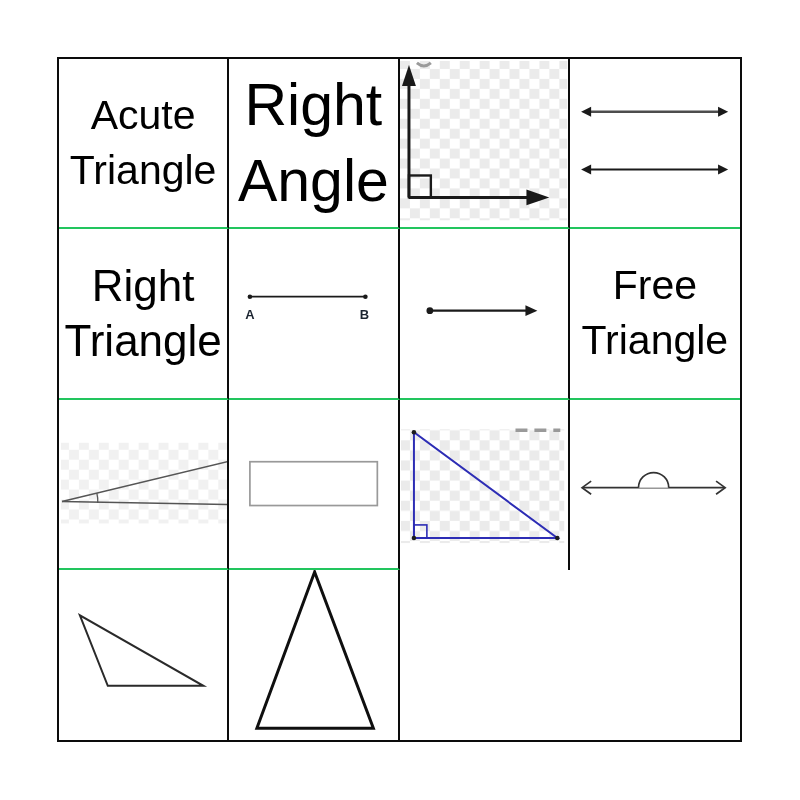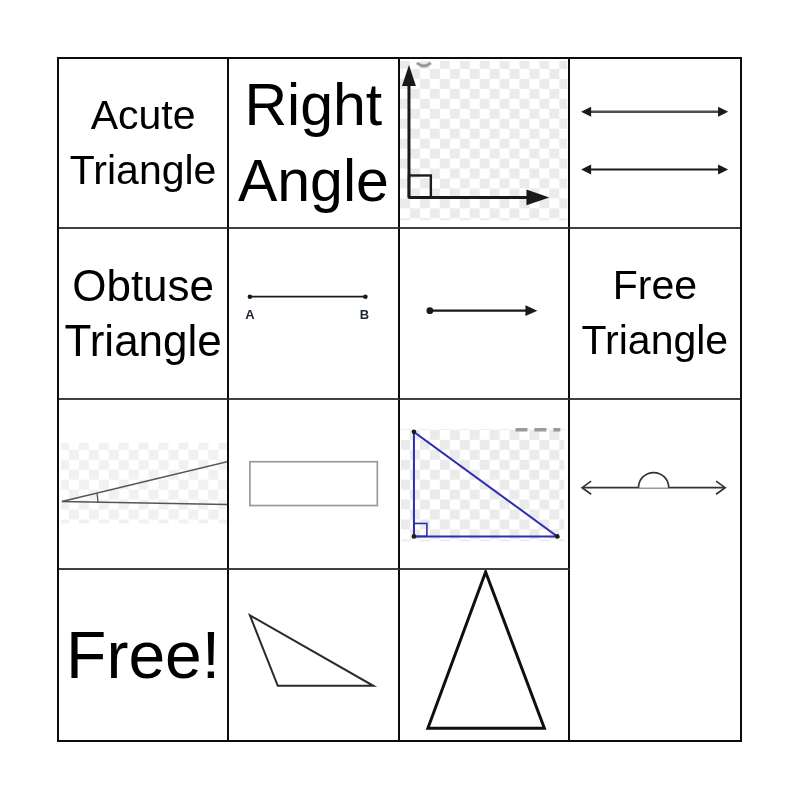--- a/index.html
+++ b/index.html
@@ -4,21 +4,21 @@
 <style>
   html,body{margin:0;padding:0;background:#ffffff;}
   body{width:800px;height:800px;position:relative;font-family:"Liberation Sans",sans-serif;overflow:hidden;}
   .board{
     position:absolute;left:57px;top:57px;width:685px;height:685px;
     border:2px solid #0c0c0c;background:#fff;
     display:grid;grid-template-columns:repeat(4,1fr);grid-template-rows:repeat(4,1fr);
     box-sizing:border-box;
   }
   .cell{
-    border-right:2px solid #0c0c0c;border-bottom:2px solid #404040;
+    border-right:2px solid #0c0c0c;border-bottom:2px solid #22c55e;
     box-sizing:border-box;display:flex;align-items:center;justify-content:center;
     overflow:hidden;background:#fff;
   }
   .cell:nth-child(4n){border-right:none;}
   .cell:nth-last-child(-n+4){border-bottom:none;}
   .label{text-align:center;color:#000;white-space:normal;word-break:keep-all;}
   .t-med{font-size:41px;line-height:55px;}
   .t-med2{font-size:44px;line-height:55px;}
   .t-big{font-size:59px;line-height:76px;}
   .t-free{font-size:66px;line-height:70px;}
@@ -61,21 +61,21 @@
       <line x1="17" y1="53" x2="151" y2="53" stroke="#4d4d4d" stroke-width="2.6"></line>
       <polygon points="11,53 21,48 21,58" fill="#1a1a1a"></polygon>
       <polygon points="157,53 147,48 147,58" fill="#1a1a1a"></polygon>
       <line x1="17" y1="111" x2="151" y2="111" stroke="#1a1a1a" stroke-width="1.8"></line>
       <polygon points="11,111 21,106 21,116" fill="#1a1a1a"></polygon>
       <polygon points="157,111 147,106 147,116" fill="#1a1a1a"></polygon>
     </svg>
   </div>
 
   <div class="cell">
-    <div class="label t-med2">Obtuse Triangle</div>
+    <div class="label t-med2">Right Triangle</div>
   </div>
 
   <div class="cell">
     <svg class="fig" viewBox="0 0 169 169" preserveAspectRatio="none">
       <line x1="21" y1="68" x2="137" y2="68" stroke="#1a1a1a" stroke-width="1.7"></line>
       <circle cx="21" cy="68" r="2.3" fill="#1a1a1a"></circle>
       <circle cx="137" cy="68" r="2.3" fill="#1a1a1a"></circle>
       <text x="21" y="90" text-anchor="middle" class="seg-label">A</text>
       <text x="136" y="90" text-anchor="middle" class="seg-label">B</text>
     </svg>
@@ -135,23 +135,20 @@
 
   <div class="cell">
     <svg class="fig" viewBox="0 0 169 169" preserveAspectRatio="none">
       <line x1="13" y1="87" x2="153" y2="87" stroke="#333333" stroke-width="1.7"></line>
       <polyline points="21,80.5 12,87 21,93.5" fill="none" stroke="#333333" stroke-width="1.7"></polyline>
       <polyline points="145,80.5 154,87 145,93.5" fill="none" stroke="#333333" stroke-width="1.7"></polyline>
       <path d="M68,87 A15,15 0 0 1 98,87" fill="#ffffff" stroke="#333333" stroke-width="1.7"></path>
     </svg>
   </div>
 
-  <div class="cell">
-    <div class="label t-free">Free!</div>
-  </div>
 
   <div class="cell">
     <svg class="fig" viewBox="0 0 169 169" preserveAspectRatio="none">
       <polygon points="21,45 49,115 145,115" fill="none" stroke="#2a2a2a" stroke-width="2"></polygon>
     </svg>
   </div>
 
   <div class="cell">
     <svg class="fig" viewBox="0 0 169 169" preserveAspectRatio="none">
       <polygon points="86,2 28,157 145,157" fill="none" stroke="#0f0f0f" stroke-width="3"></polygon>

